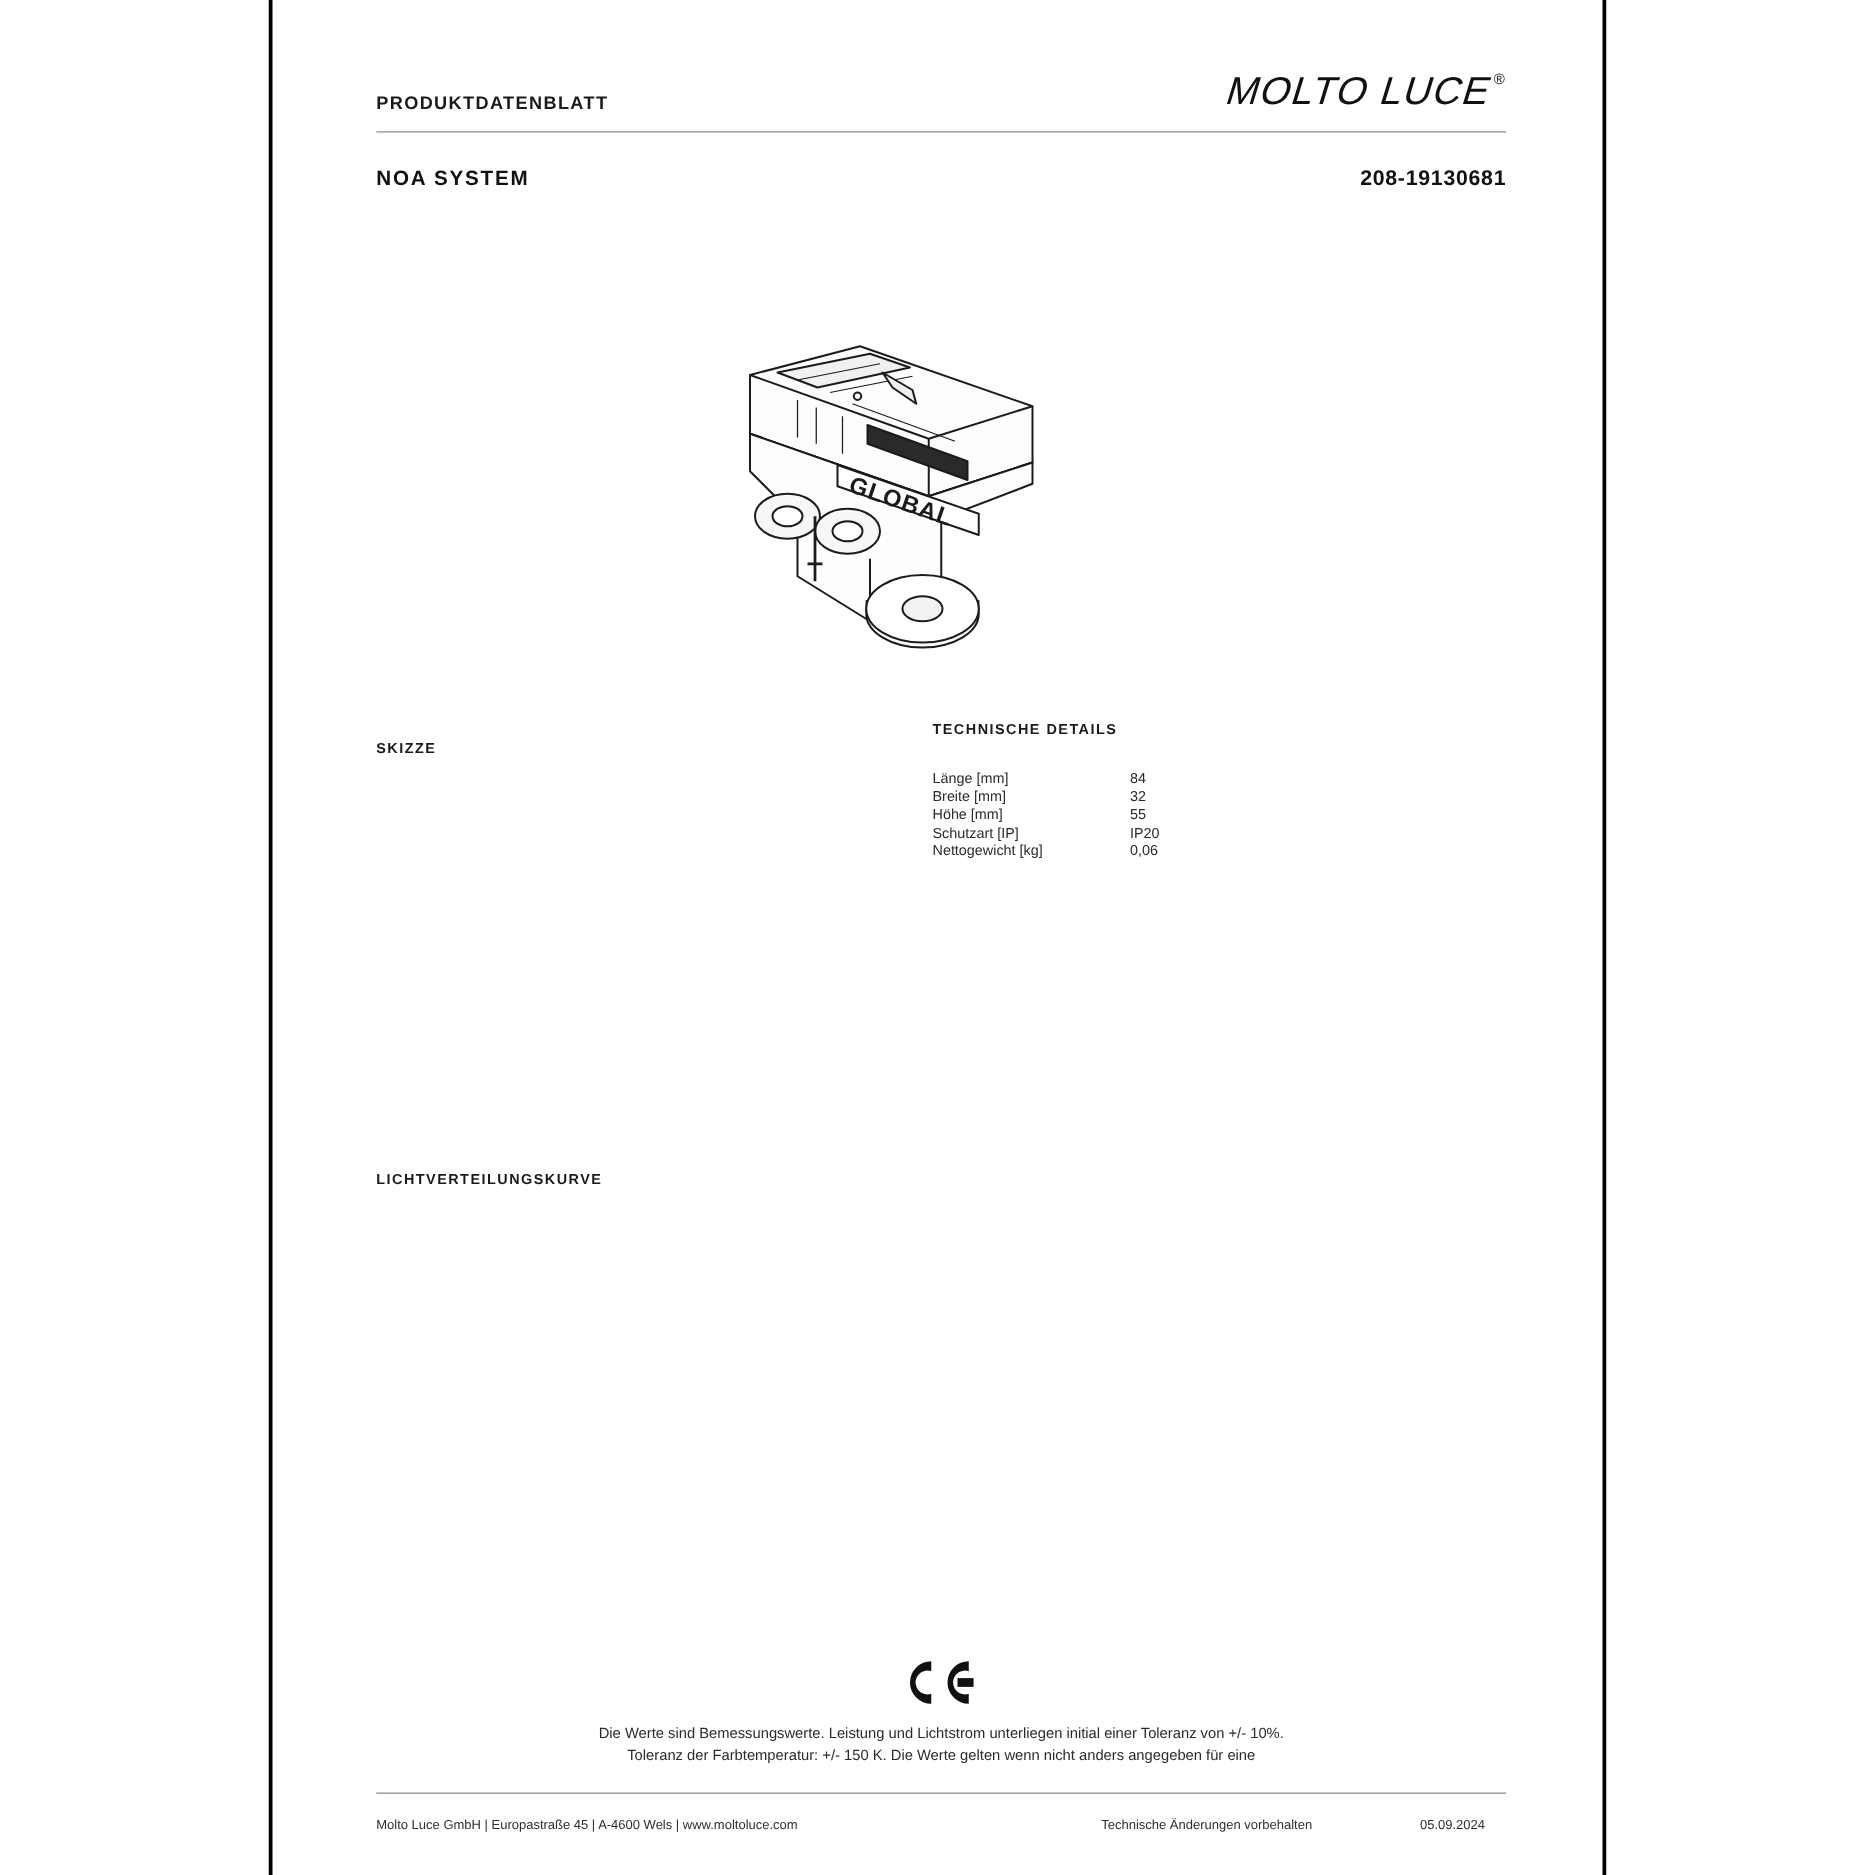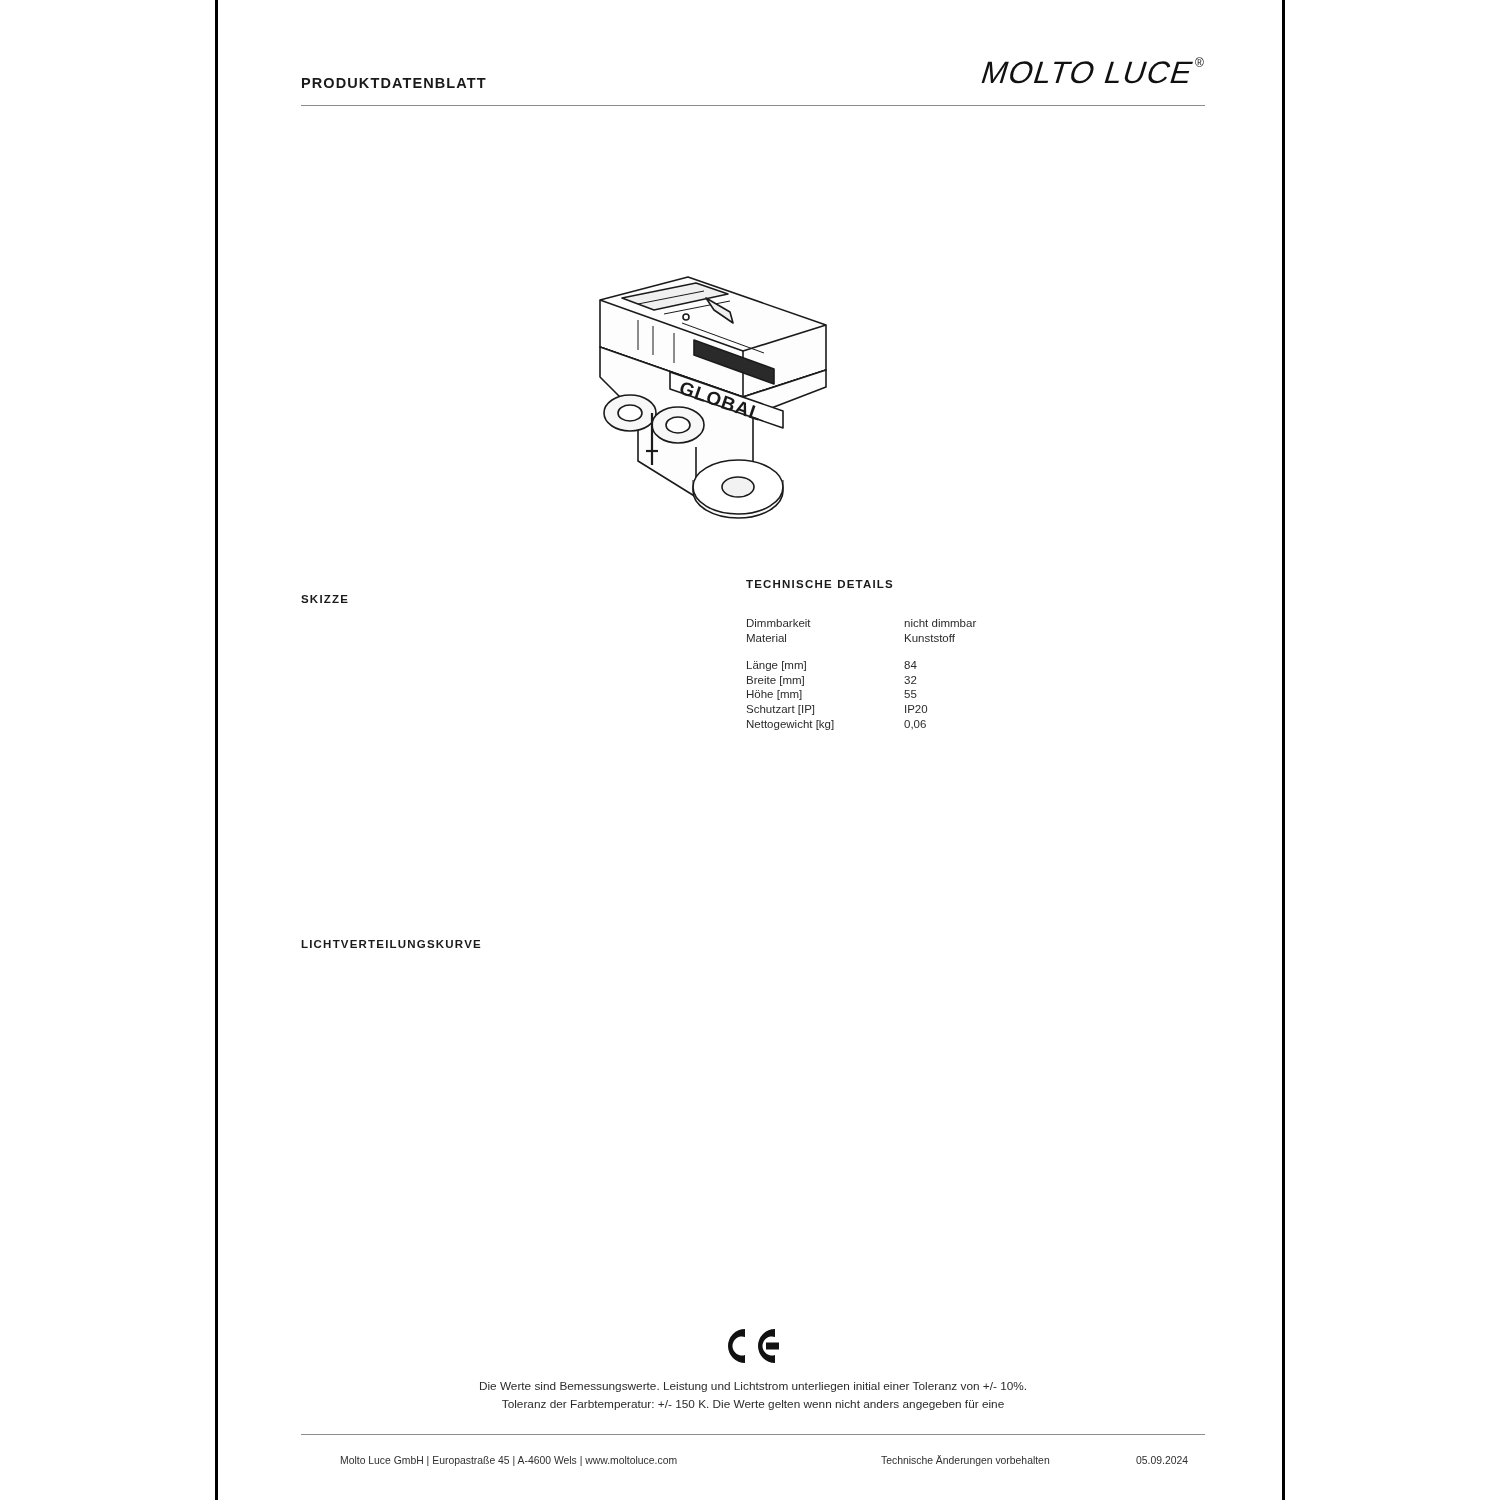--- a/index.html
+++ b/index.html
@@ -157,39 +157,43 @@
     position: absolute;
     left: 83px;
     top: 1455px;
     width: 904px;
     display: flex;
     justify-content: space-between;
     align-items: baseline;
     font-size: 10.4px;
     color: #2f2f2f;
   }
-  .footer .f-left { flex: 0 0 auto; margin-left: 39px; }
+  .footer .f-left { flex: 0 0 auto; }
   .footer .f-mid { position: absolute; left: 580px; }
   .footer .f-right { position: absolute; left: 835px; }
 </style>
 </head>
 <body>
 
 <div class="page">
   <div class="sheet">
 
     <div class="header-row">
       <div class="doc-kicker">PRODUKTDATENBLATT</div>
       <div class="brand">
         <span class="slash">MOLTO LUCE</span>
           <span class="reg">®</span>
       </div>
     </div>
     <div class="rule top"></div>
 
+    <div class="title-row">
+      <div class="product-title">NOA SYSTEM</div>
+      <div class="product-code">208-19130681</div>
+    </div>
 
     <div class="product-image">
       <svg viewBox="0 0 270 265" width="270" height="265" xmlns="http://www.w3.org/2000/svg">
         <g fill="none" stroke="#1b1b1b" stroke-width="1.6" stroke-linejoin="round">
 
           <path d="M22 35 L110 12 L248 60 L248 105 L165 132 L22 82 Z" fill="#fdfdfd"></path>
           <path d="M22 35 L165 86 L248 60" fill="none"></path>
           <path d="M165 86 L165 132" fill="none"></path>
 
           <path d="M44 33 L118 18 L150 29 L76 45 Z" fill="#f0f0f0"></path>
@@ -231,30 +235,20 @@
         </g>
       </svg>
     </div>
 
     <div class="section-label" id="skizze-label">SKIZZE</div>
     <div class="section-label" id="tech-label">TECHNISCHE DETAILS</div>
     <div class="section-label" id="lvk-label">LICHTVERTEILUNGSKURVE</div>
 
     <div class="spec-table">
 
-      <div class="spec-group">
-        <div class="spec-row">
-          <div class="spec-key">Dimmbarkeit</div>
-          <div class="spec-val">nicht dimmbar</div>
-        </div>
-        <div class="spec-row">
-          <div class="spec-key">Material</div>
-          <div class="spec-val">Kunststoff</div>
-        </div>
-      </div>
 
       <div class="spec-group">
         <div class="spec-row">
           <div class="spec-key">Länge [mm]</div>
           <div class="spec-val">84</div>
         </div>
         <div class="spec-row">
           <div class="spec-key">Breite [mm]</div>
           <div class="spec-val">32</div>
         </div>

